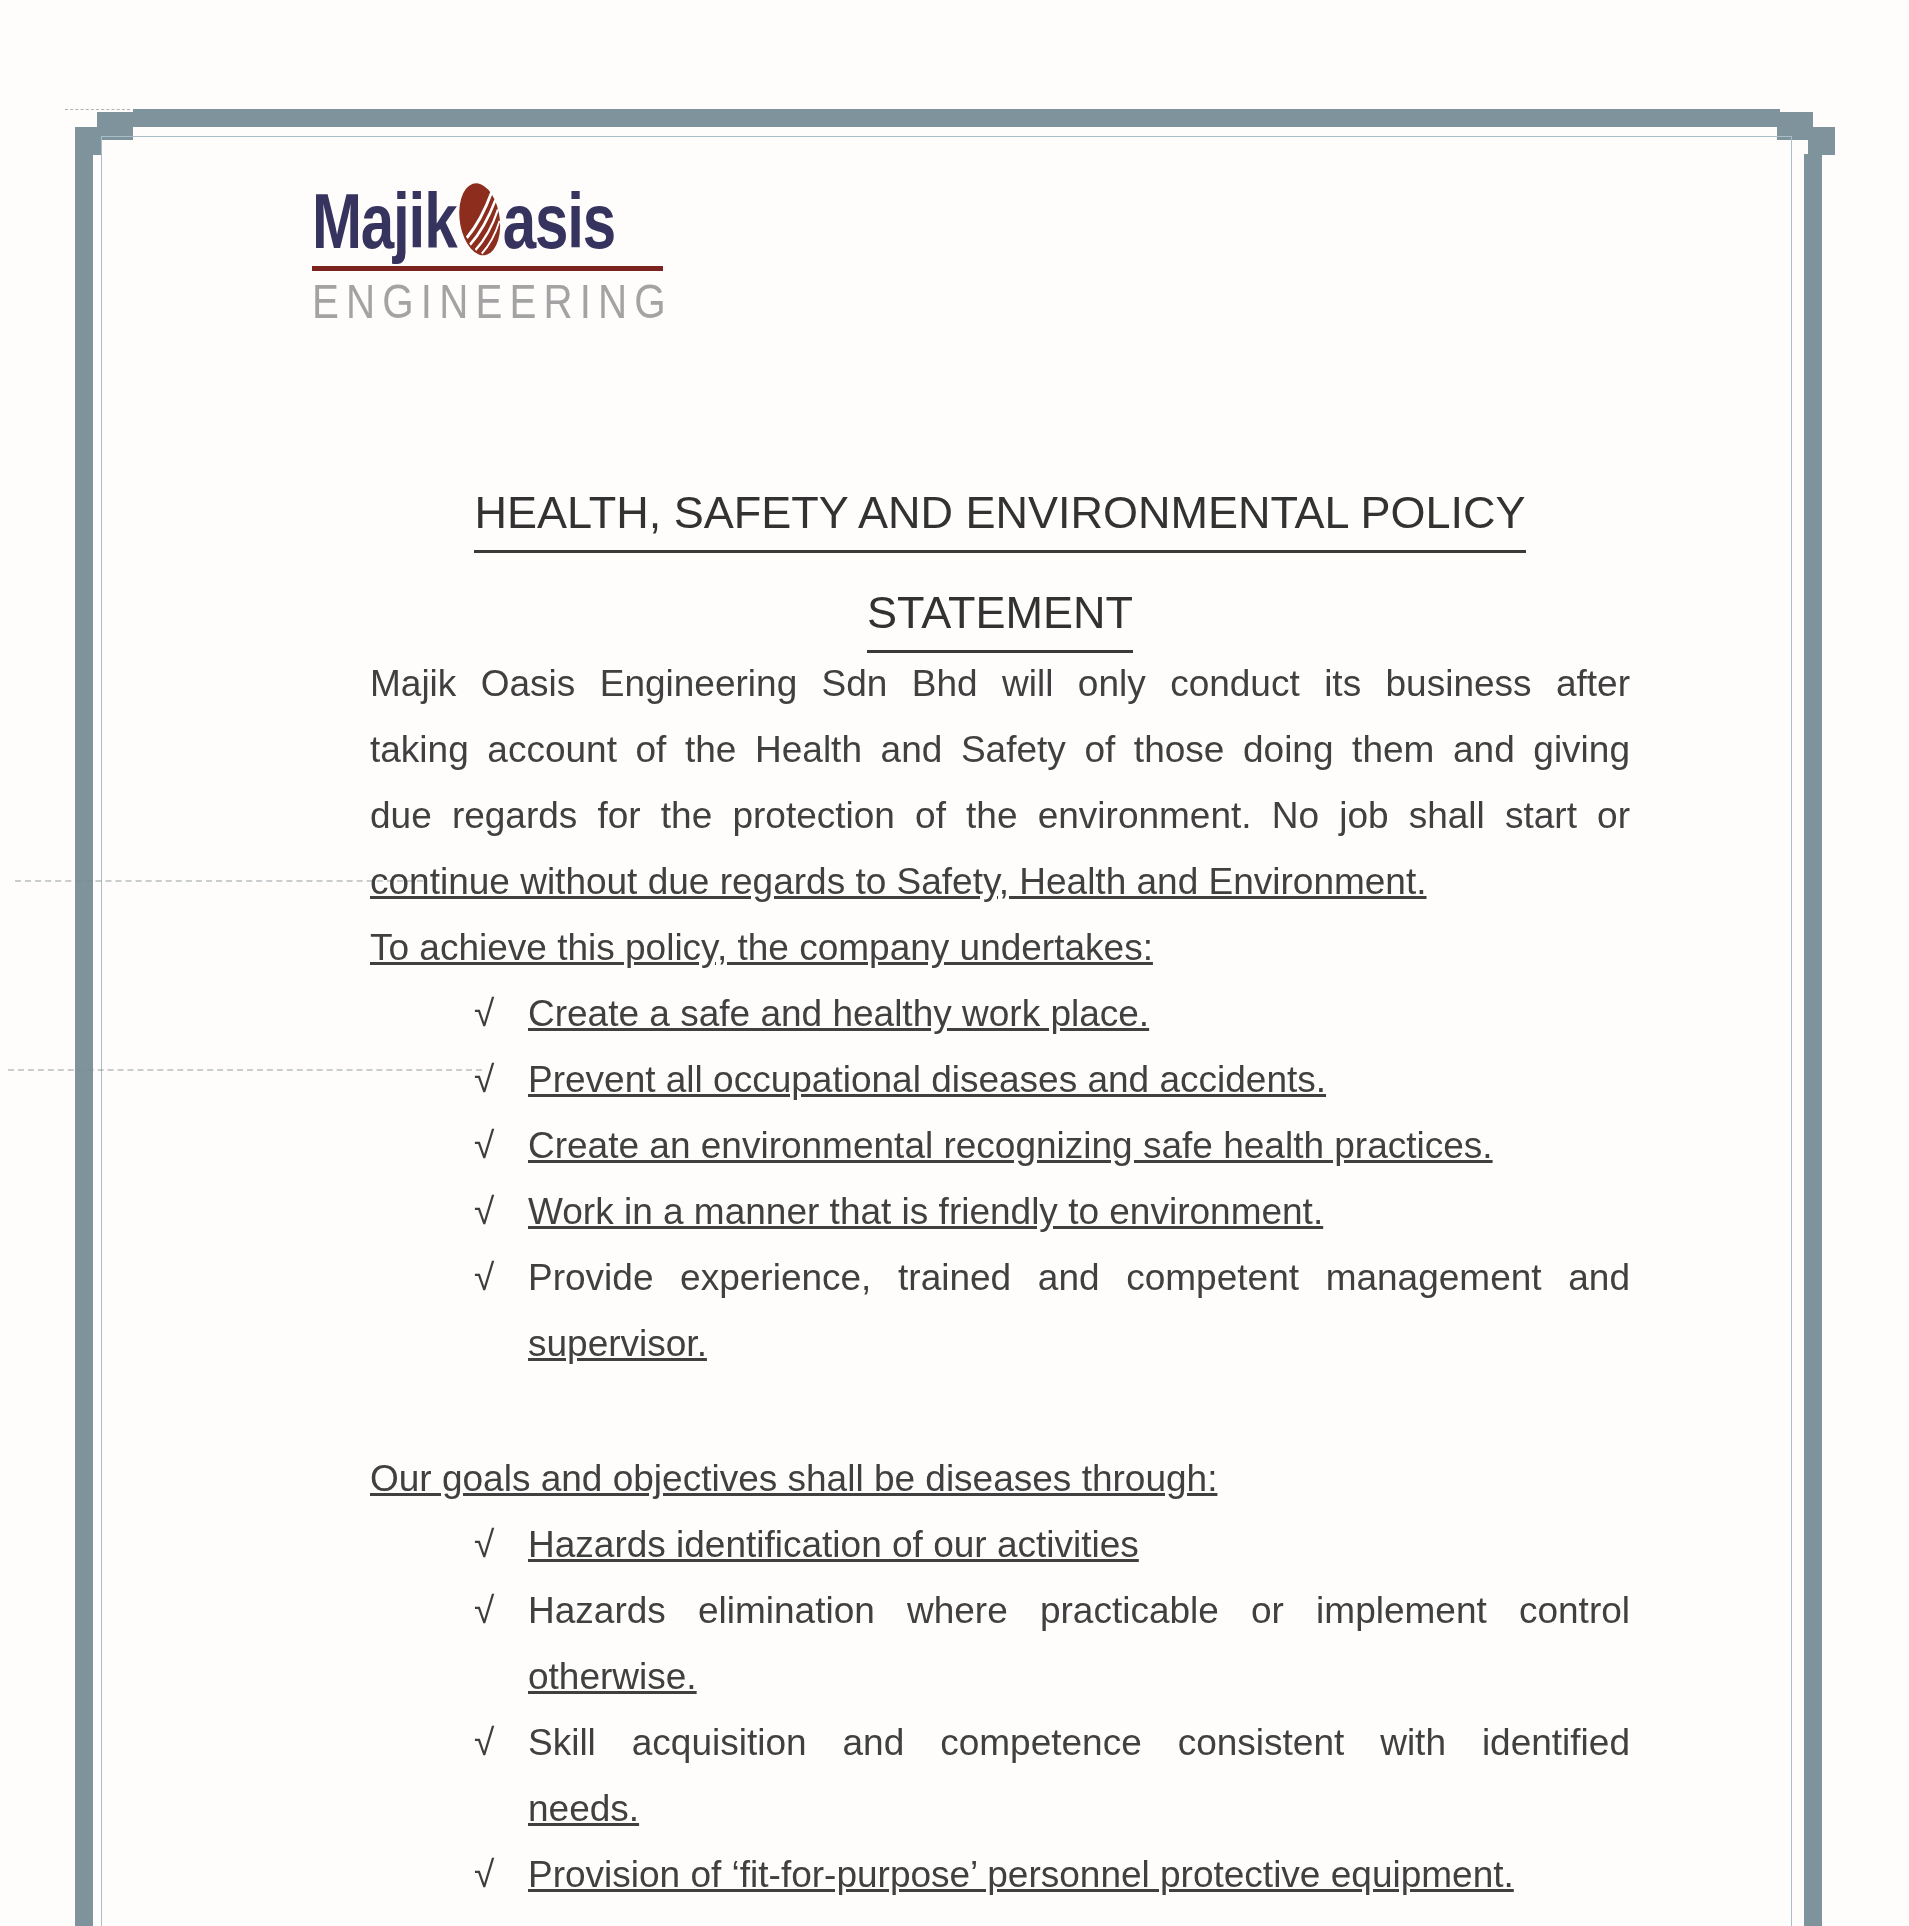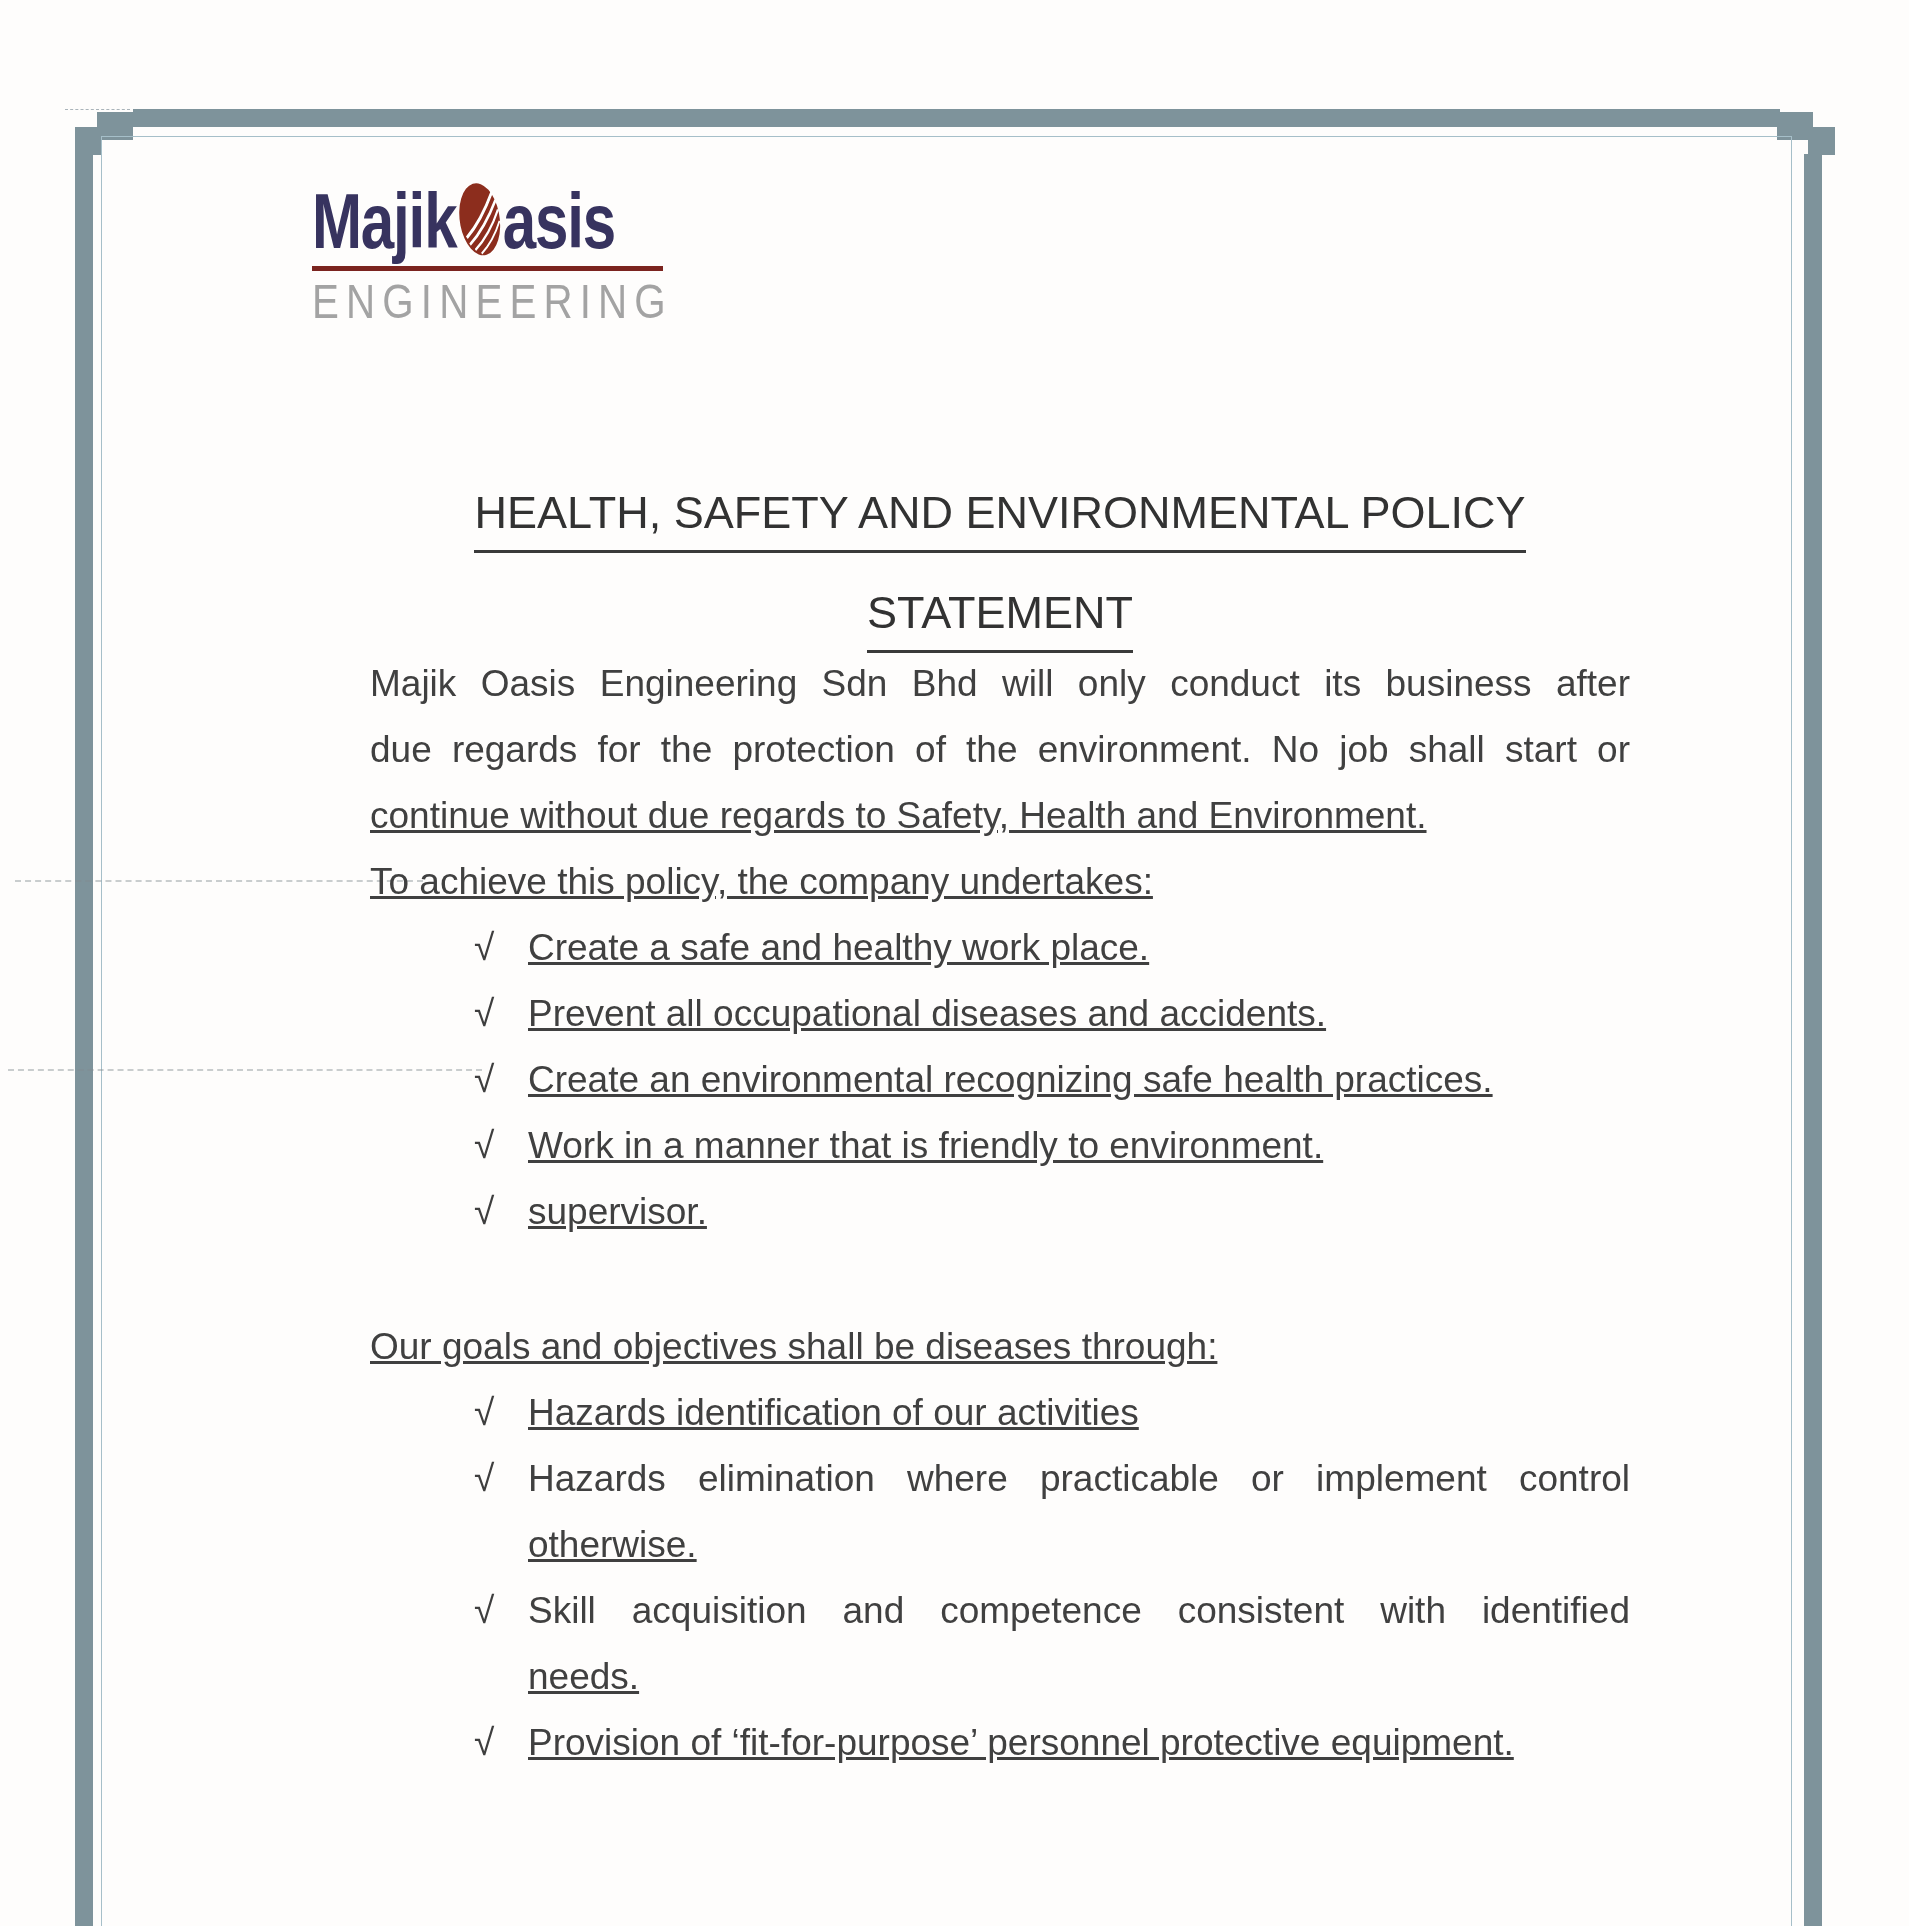--- a/index.html
+++ b/index.html
@@ -86,20 +86,21 @@
   </div>
 
   <div class="title-block">
     <span class="title-line">HEALTH, SAFETY AND ENVIRONMENTAL POLICY</span><br>
     <span class="title-line title-line2">STATEMENT</span>
   </div>
 
   <div class="body-block">
     <div>
       <span class="j">Majik Oasis Engineering Sdn Bhd will only conduct its business after</span>
+      <span class="j">taking account of the Health and Safety of those doing them and giving</span>
       <span class="j">due regards for the protection of the environment. No job shall start or</span>
       <span class="l">continue without due regards to Safety, Health and Environment.</span>
     </div>
     <span class="l">To achieve this policy, the company undertakes:</span>
 
     <div class="list">
       <div class="li">
         <span class="mark">√</span>
         <span class="itext">
             <span class="l">Create a safe and healthy work place.</span>
@@ -119,20 +120,21 @@
       </div>
       <div class="li">
         <span class="mark">√</span>
         <span class="itext">
             <span class="l">Work in a manner that is friendly to environment.</span>
           </span>
       </div>
       <div class="li">
         <span class="mark">√</span>
         <span class="itext">
+          <span class="j">Provide experience, trained and competent management and</span>
           <span class="l">supervisor.</span>
         </span>
       </div>
     </div>
 
     <span class="l gap-top">Our goals and objectives shall be diseases through:</span>
 
     <div class="list">
       <div class="li">
         <span class="mark">√</span>

